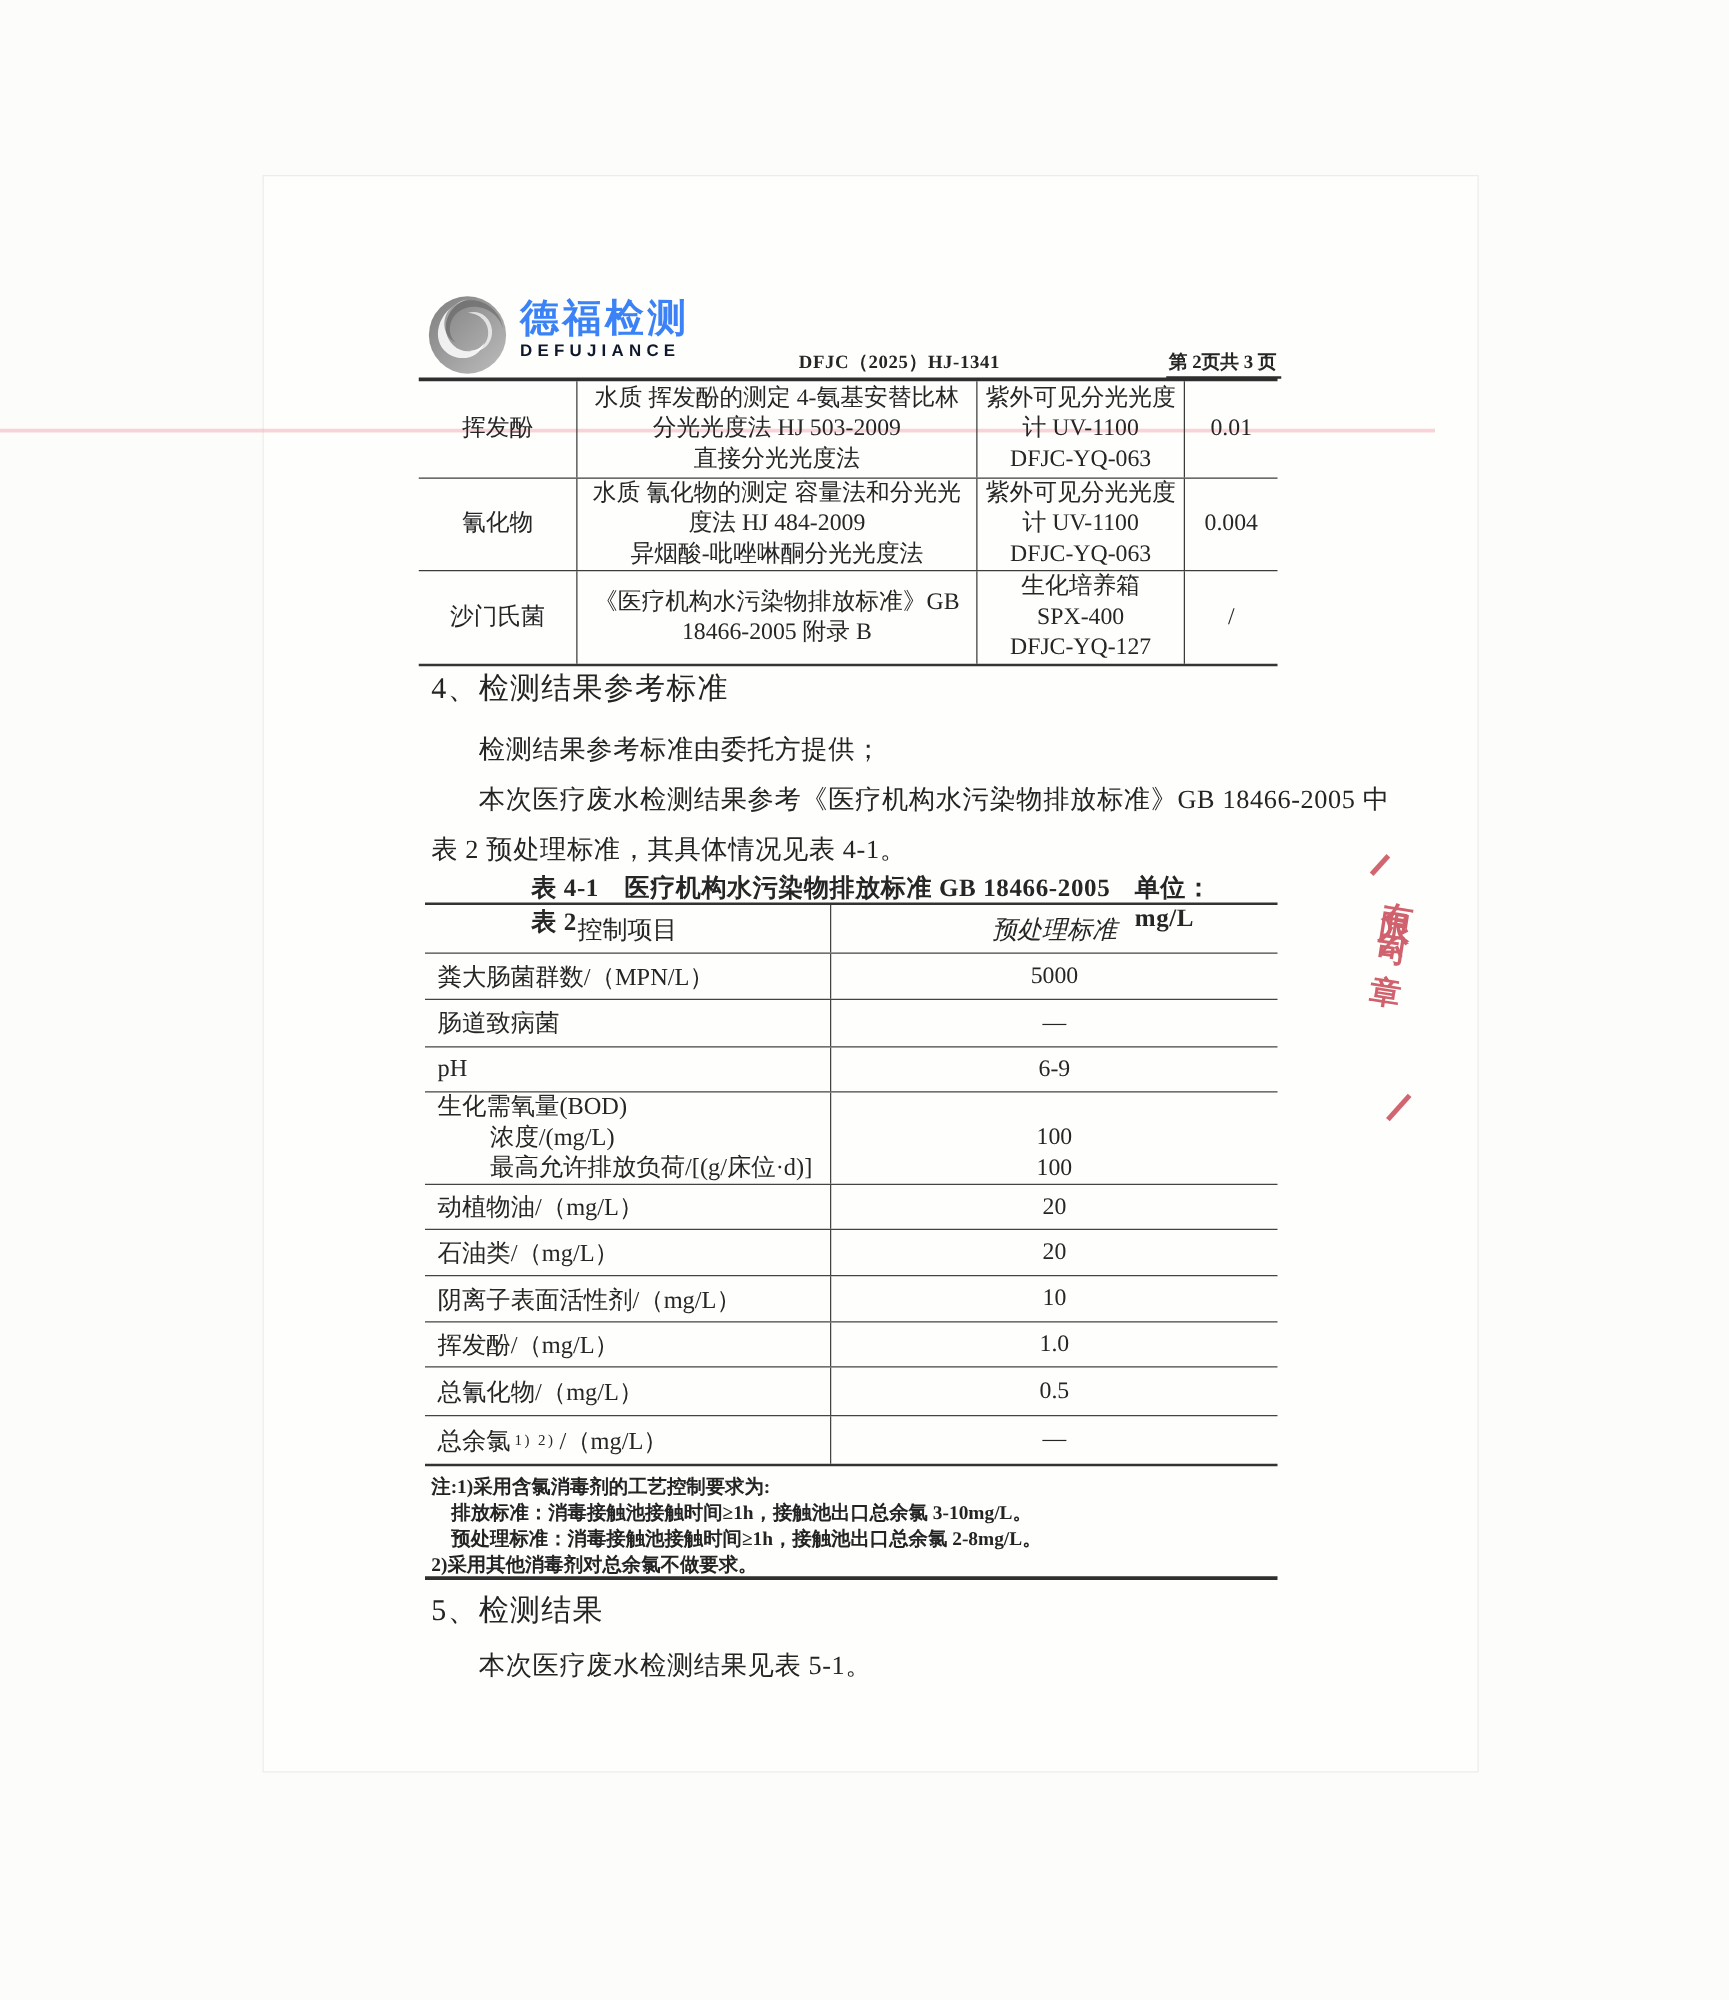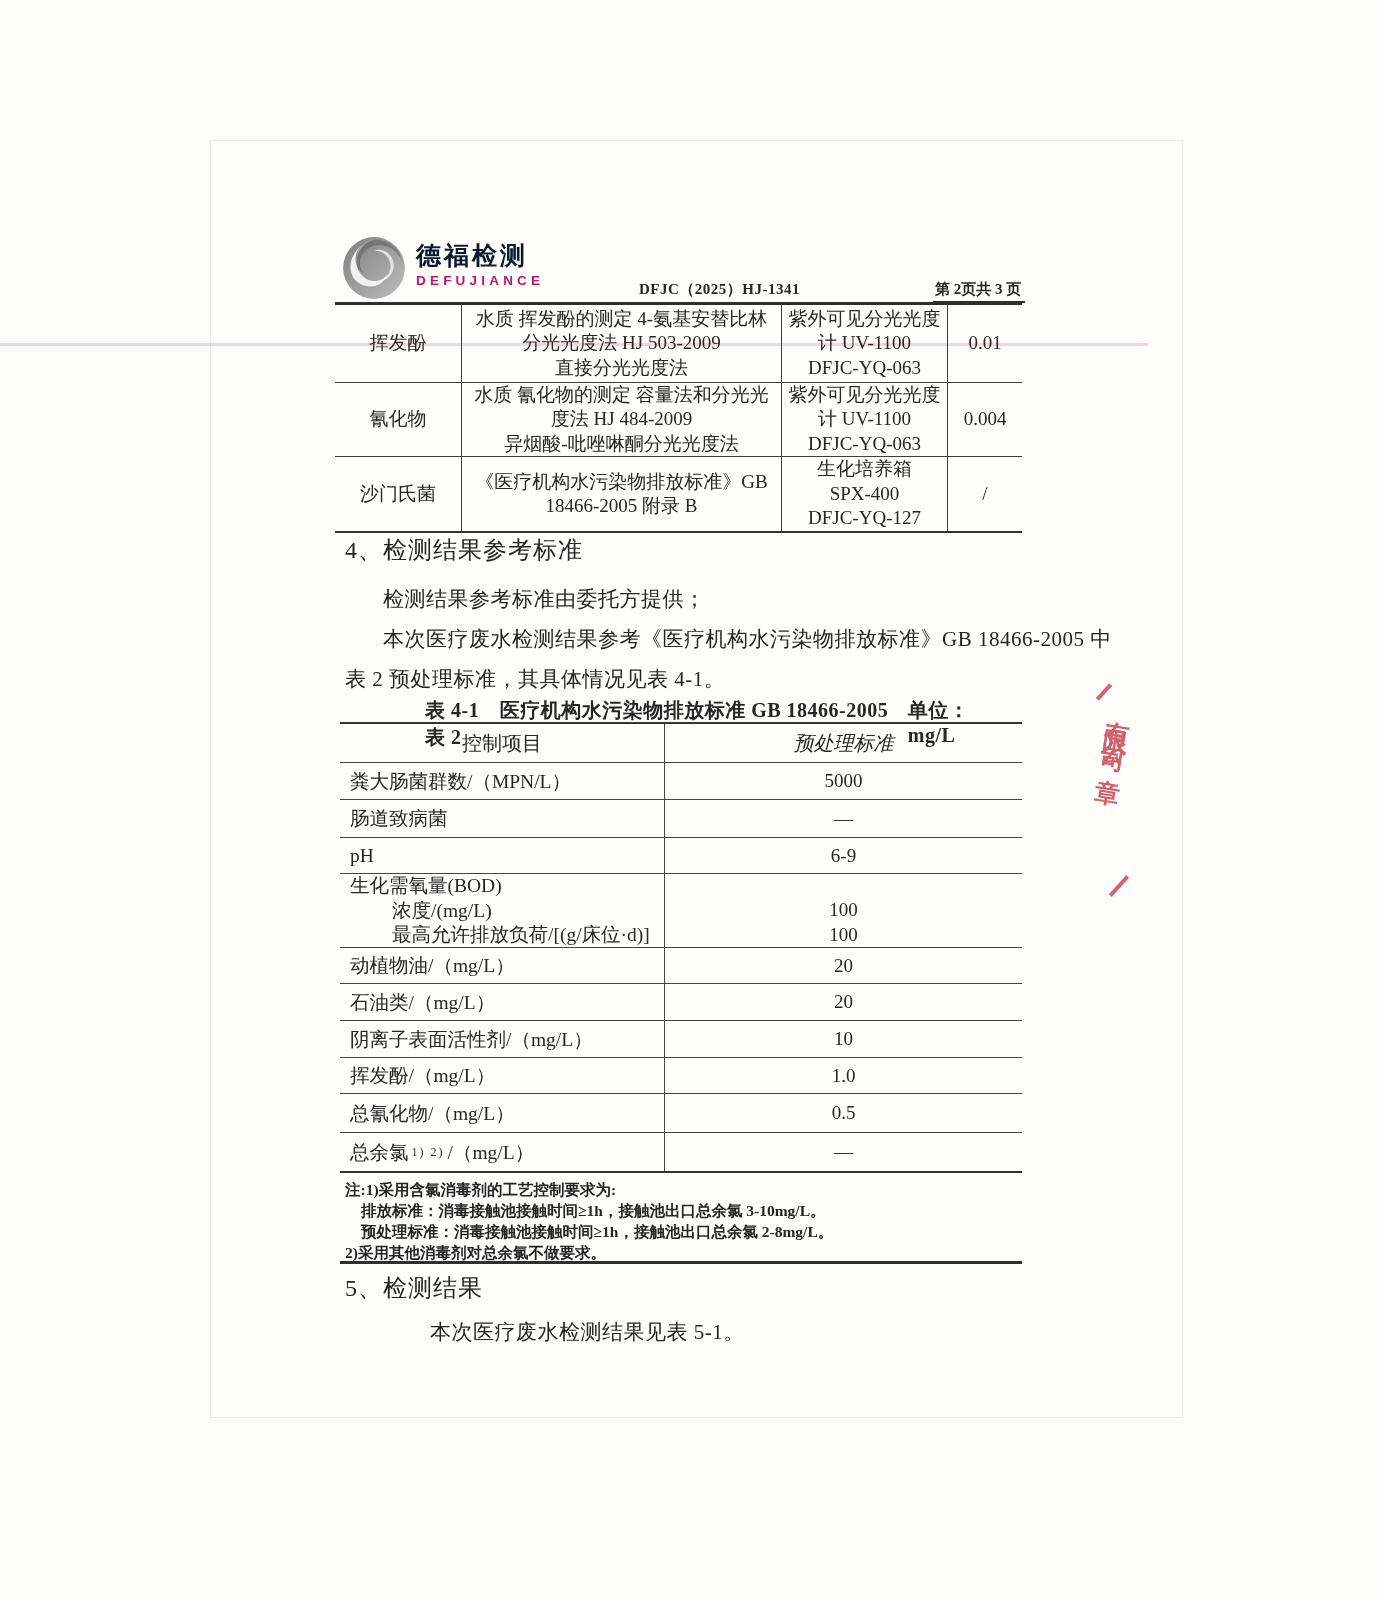--- a/index.html
+++ b/index.html
@@ -22,22 +22,22 @@
   
   .pink-line {
     position:absolute; left:0; top:343px; width:1148px; height:3px;
     background:rgba(244,160,168,0.45);
   }
 
   
   .logo { position:absolute; left:340px; top:234px; display:flex; align-items:flex-start; }
   .logo-icon { width:68px; height:68px; }
   .logo-text { margin-left:8px; margin-top:4px; font-family:"Liberation Sans","DejaVu Sans",sans-serif; }
-  .logo-cn { font-size:25px; font-weight:bold; color:#0f172a; letter-spacing:3px; line-height:34px; }
-  .logo-en { font-size:13.5px; font-weight:bold; color:#be185d; letter-spacing:4.2px; line-height:18px; }
+  .logo-cn { font-size:31px; font-weight:bold; color:#3b82f6; letter-spacing:3px; line-height:34px; }
+  .logo-en { font-size:13.5px; font-weight:bold; color:#0f172a; letter-spacing:4.2px; line-height:18px; }
 
   .doc-number { position:absolute; left:639px; top:280px; font-size:15px; font-weight:bold; letter-spacing:0.5px; }
   .page-indicator { position:absolute; left:933px; top:280px; font-size:15px; font-weight:bold;
     border-bottom:2px solid #2e2e2e; padding:0 4px 2px 2px; }
 
   
   .mtable {
     position:absolute; left:335px; top:302px; width:687px;
     border-top:3px solid #2e2e2e; border-bottom:2.5px solid #353535;
   }
@@ -58,21 +58,21 @@
   .mrow-3 { height:74px; }
 
   
   .sec-heading { position:absolute; font-size:24px; letter-spacing:1px; color:#242424; }
   .sec4-heading { left:345px; top:534px; }
   .sec5-heading { left:345px; top:1272px; }
   .body-par { position:absolute; font-size:21px; letter-spacing:0.5px; color:#242424; }
   .par1 { left:383px; top:585px; }
   .par2a { left:383px; top:625px; }
   .par2b { left:345px; top:665px; }
-  .par5 { left:383px; top:1318px;margin-left:47px; }
+  .par5 { left:383px; top:1318px; }
 
   
   .t41-title {
     position:absolute; left:340px; top:697px; width:682px;
     display:flex; align-items:baseline;
     font-size:20px; font-weight:bold; letter-spacing:0.5px;
   }
   .t41-title-main { padding-left:85px; }
   .t41-title-unit { margin-left:auto; margin-right:10px; }
 

